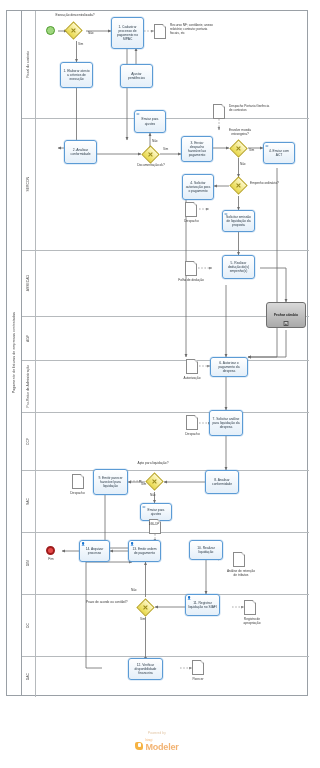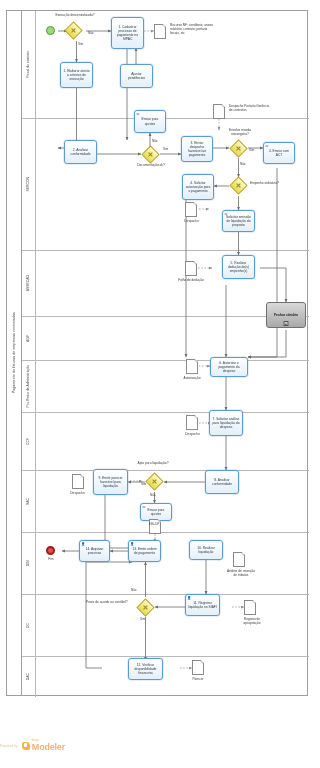--- a/index.html
+++ b/index.html
@@ -98,21 +98,21 @@
   .lbl.l{ text-align:left; }
   .flowlbl{
     position:absolute; font-size:3px; color:#444; line-height:1.1;
   }
 
   svg.wires{ position:absolute; left:0; top:0; width:314px; height:768px;
     pointer-events:none; }
 
   .brand{
     position:absolute; left:0; bottom:16px; width:314px;
-    display:flex; flex-direction:row; align-items:center;
+    display:flex; flex-direction:column; align-items:center;
     gap:4px; opacity:.85;
   }
   .brand .pw{ font-size:3px; color:#d9b48a; letter-spacing:.2px;}
   .brand .row{ display:flex; align-items:center; gap:2px; }
   .brand .mk{
     width:8px; height:8px; border-radius:2px 4px 2px 4px;
     background:#f5a623; position:relative;
   }
   .brand .mk::after{
     content:""; position:absolute; left:2.2px; top:1.8px;

